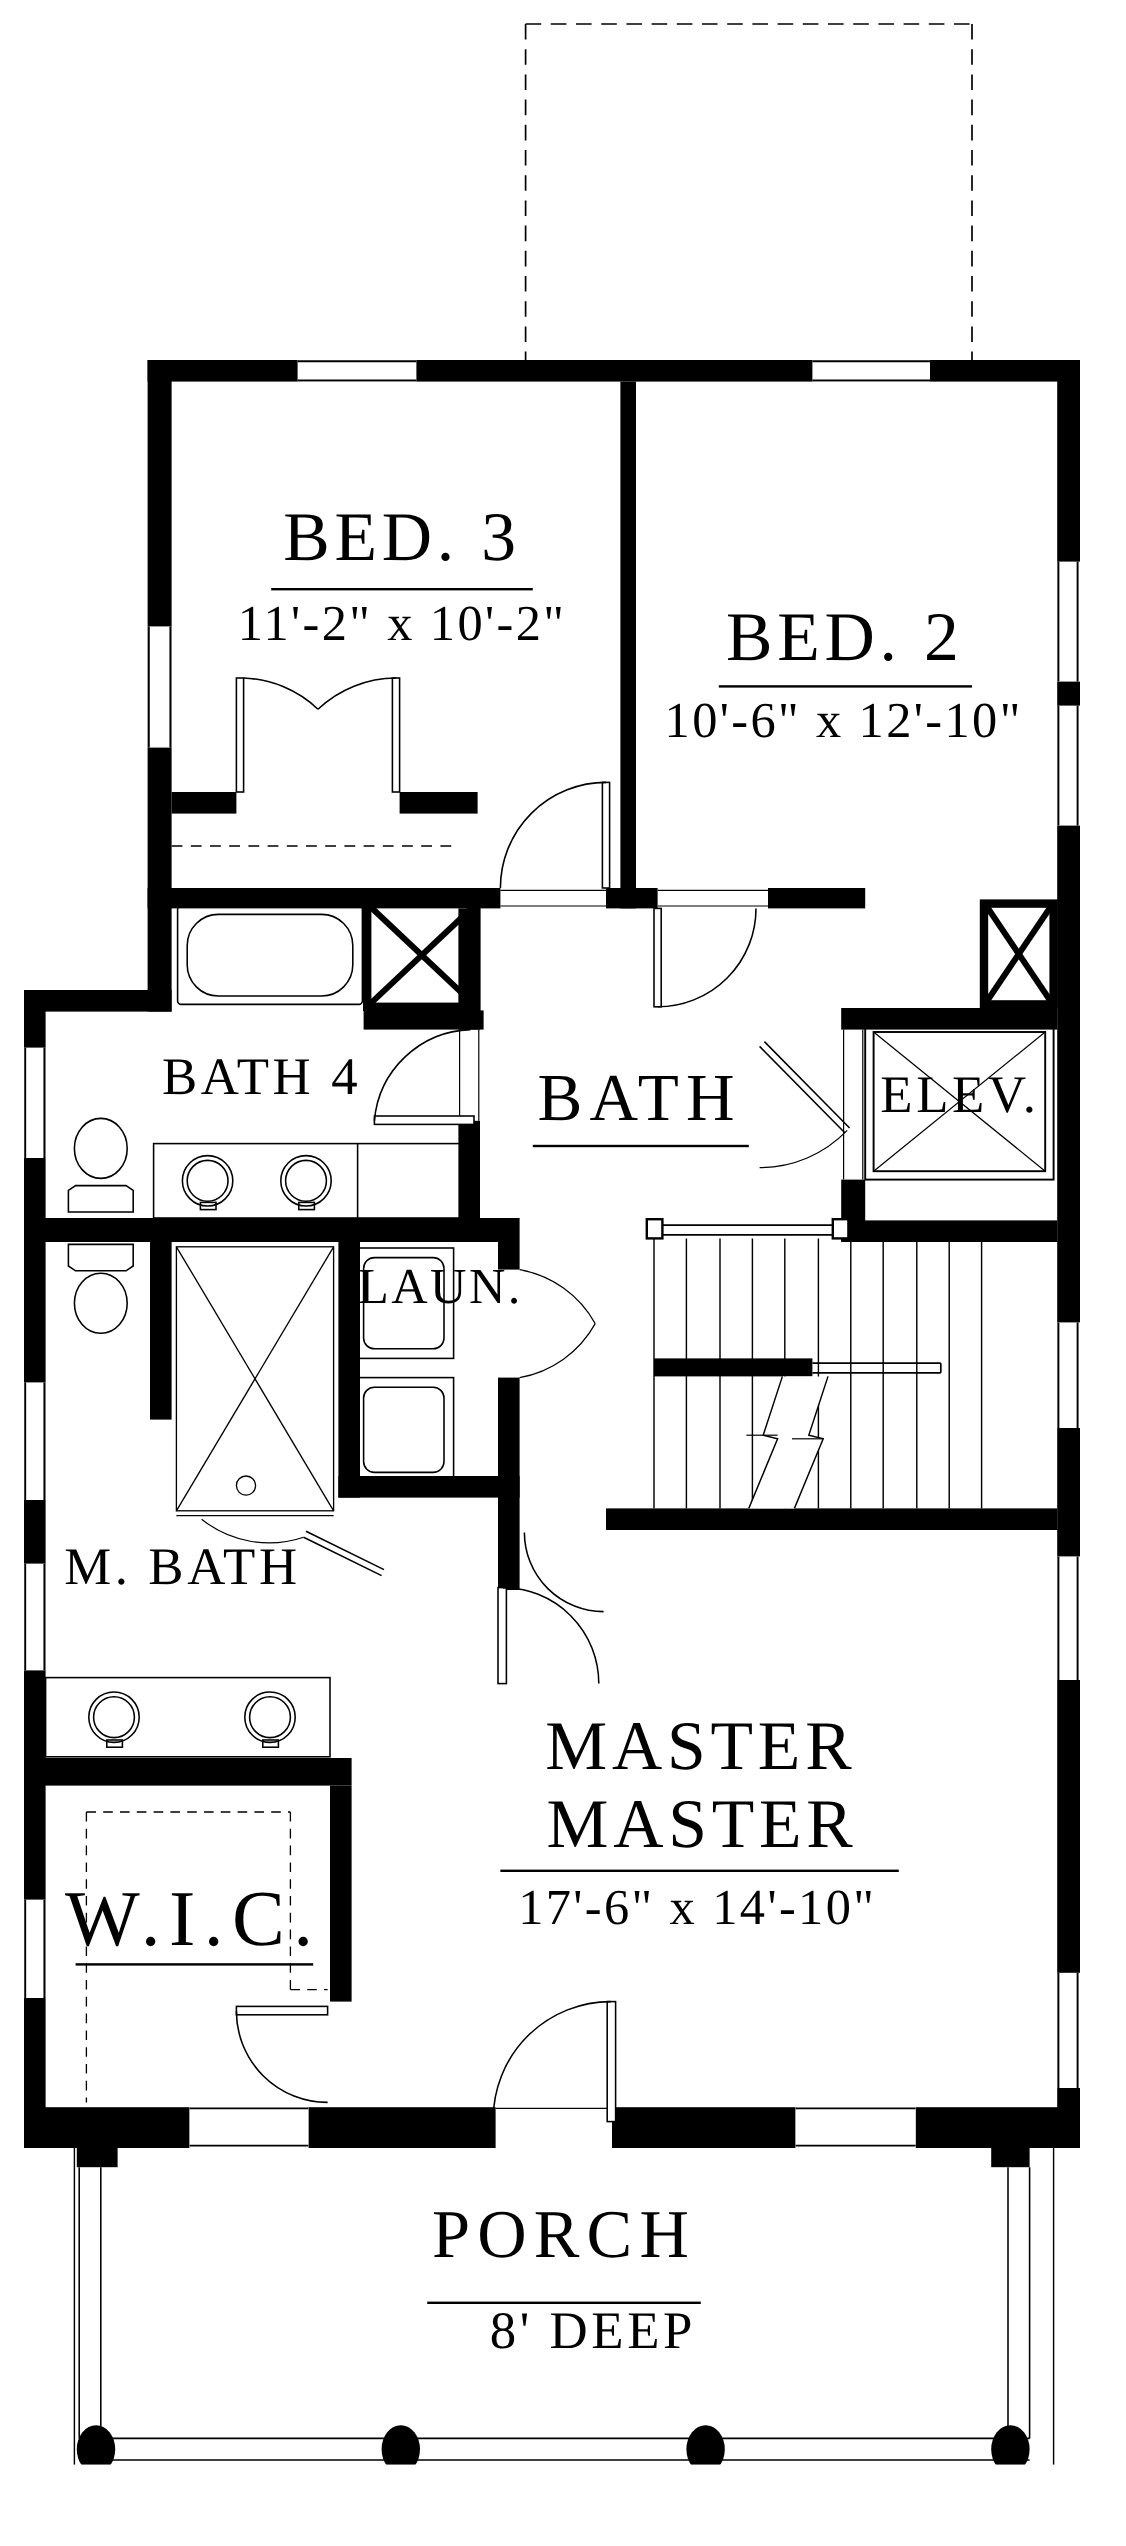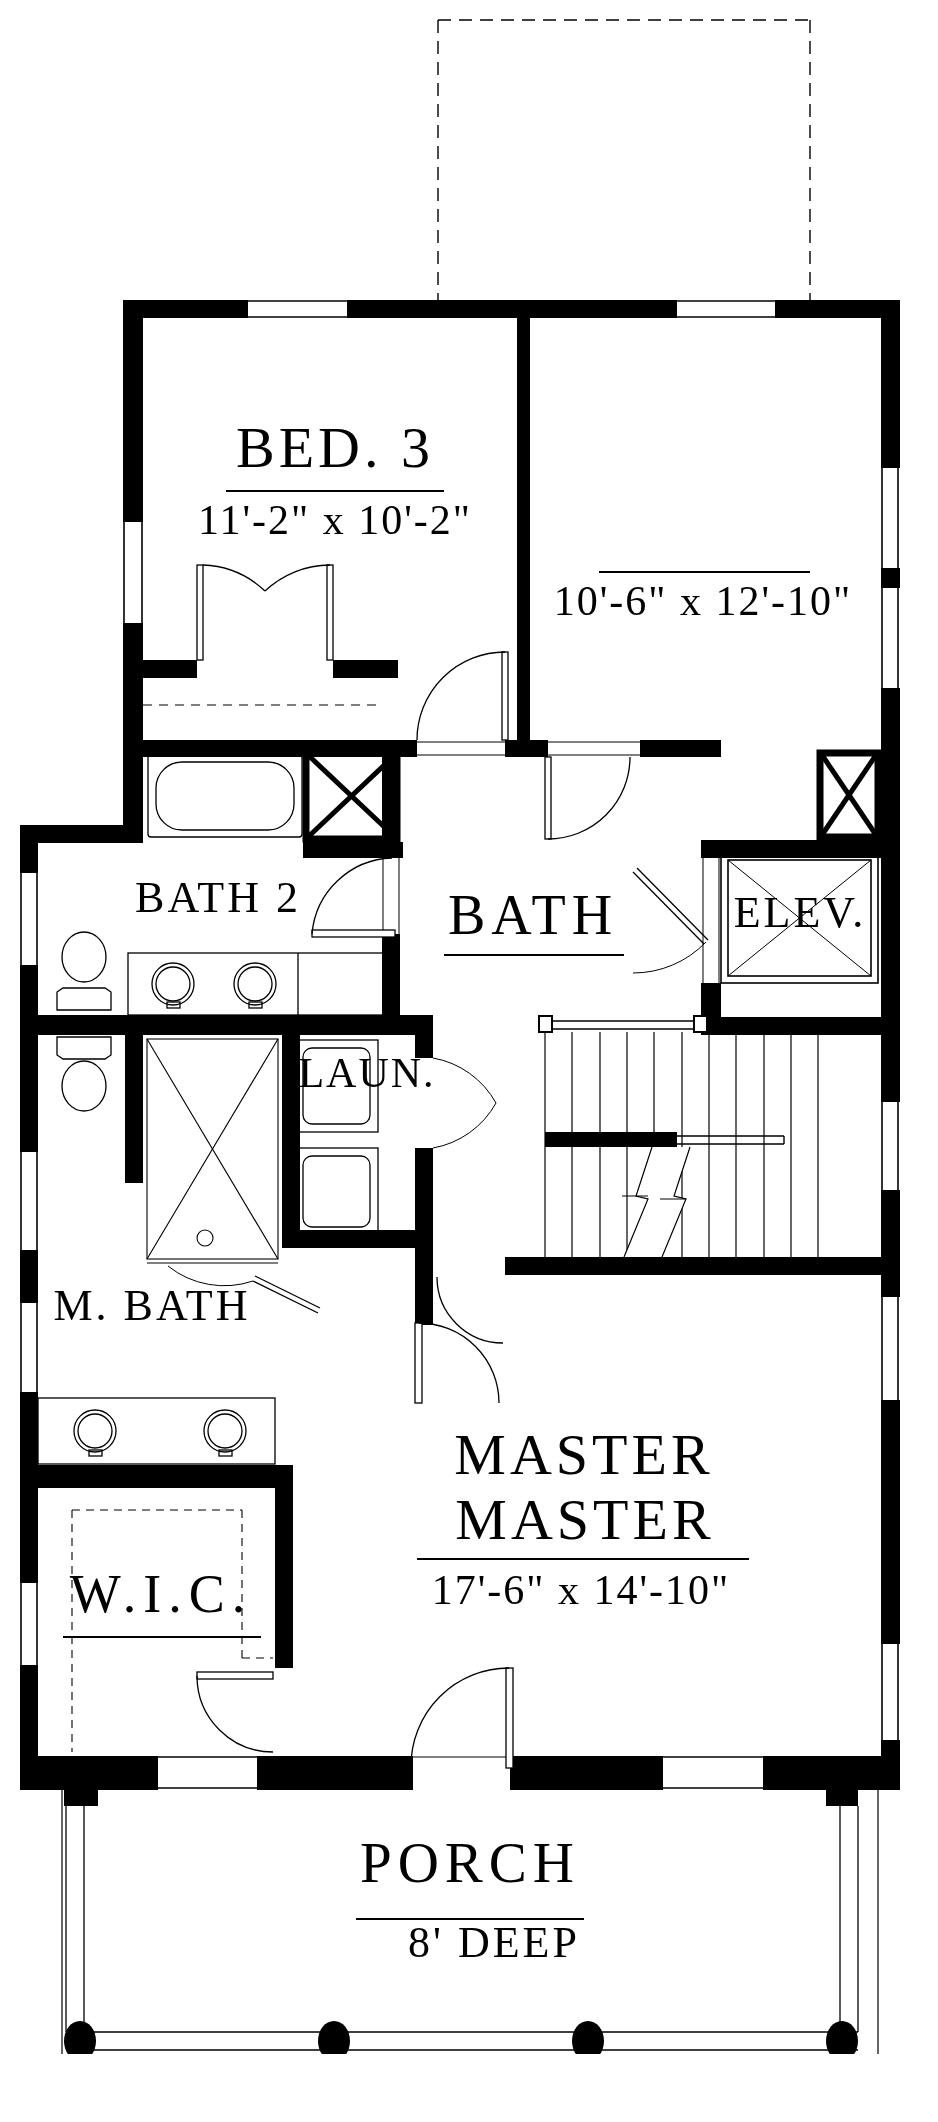--- a/index.html
+++ b/index.html
@@ -5,21 +5,21 @@
   html,body{margin:0;padding:0;background:#ffffff;}
   #plan{position:relative;width:938px;height:2054px;background:#ffffff;overflow:hidden;
         font-family:"Liberation Serif", serif;}
   #plan svg{position:absolute;left:0;top:0;}
   .label{position:absolute;color:#000;line-height:1;white-space:nowrap;
          transform:translateX(-50%);font-family:"Liberation Serif", serif;}
   .lg{font-size:58px;letter-spacing:4px;}
   .md{font-size:44px;letter-spacing:3px;}
   .dims{font-size:42px;letter-spacing:2px;}
   .hall{font-size:56px;letter-spacing:6px;}
-  .wic{font-size:54px;letter-spacing:7px;}
+  .wic{font-size:66px;letter-spacing:7px;}
   .porch{font-size:57px;letter-spacing:6px;}
   .underline{position:absolute;height:0;border-bottom:2px solid #000;}
 </style>
 </head>
 <body>
 
 <div id="plan">
 <svg width="938" height="2122" viewBox="0 0 938 2122">
 
   <g stroke="#000" stroke-width="1.4" stroke-dasharray="13 8" fill="none">
@@ -343,24 +343,25 @@
       <ellipse cx="588" cy="2041" rx="16" ry="20"></ellipse>
       <ellipse cx="842" cy="2041" rx="16" ry="20"></ellipse>
     </g>
   </g>
 </svg>
 
   <div class="label lg" style="left:335px;top:419px;">BED. 3</div>
   <div class="underline" style="left:226px;top:490px;width:218px;"></div>
   <div class="label dims" style="left:335px;top:499px;">11'-2" x 10'-2"</div>
 
+  <div class="label lg" style="left:704px;top:502px;">BED. 2</div>
   <div class="underline" style="left:599px;top:571px;width:211px;"></div>
   <div class="label dims" style="left:703px;top:580px;">10'-6" x 12'-10"</div>
 
-  <div class="label md" style="left:218px;top:876px;">BATH 2</div>
+  <div class="label md" style="left:218px;top:876px;">BATH 4</div>
 
   <div class="label hall" style="left:533px;top:887px;">BATH</div>
   <div class="underline" style="left:444px;top:954px;width:180px;"></div>
 
   <div class="label md" style="left:800px;top:891px;">ELEV.</div>
 
   <div class="label dims" style="left:367px;top:1052px;text-align:center;">LAUN.</div>
 
   <div class="label lg" style="left:584px;top:1426px;">MASTER</div>
 

